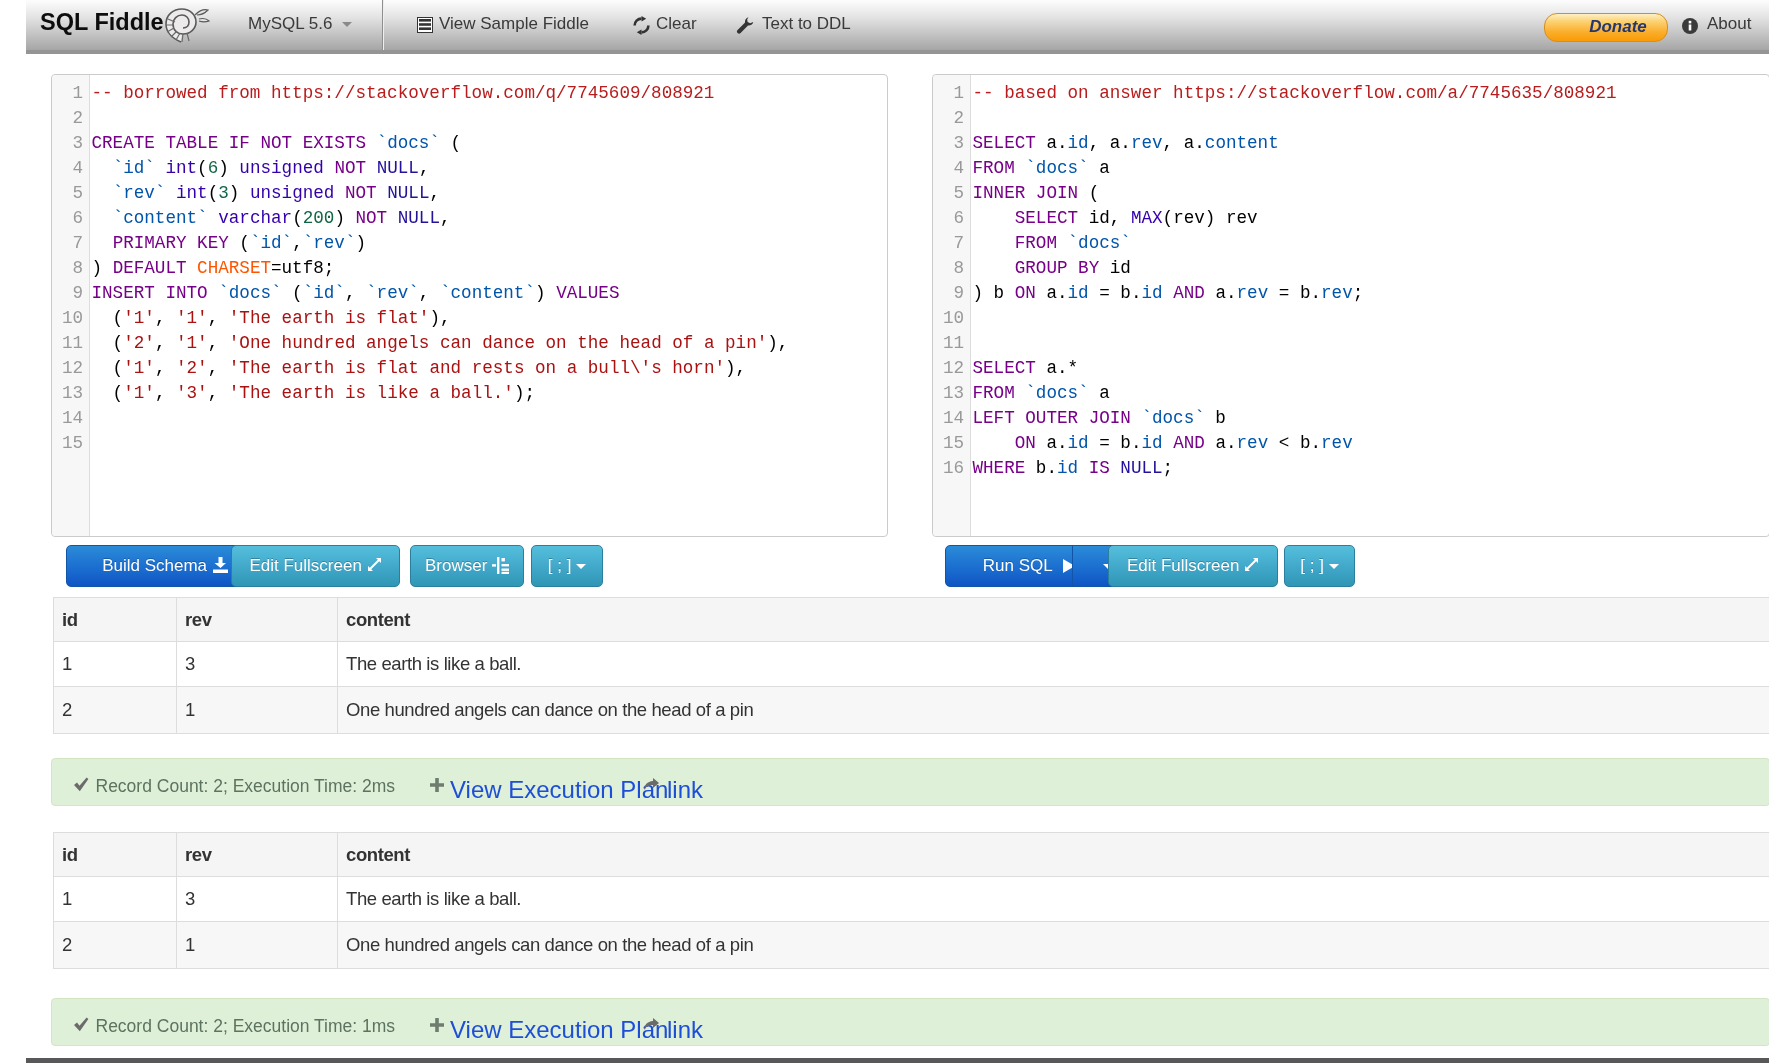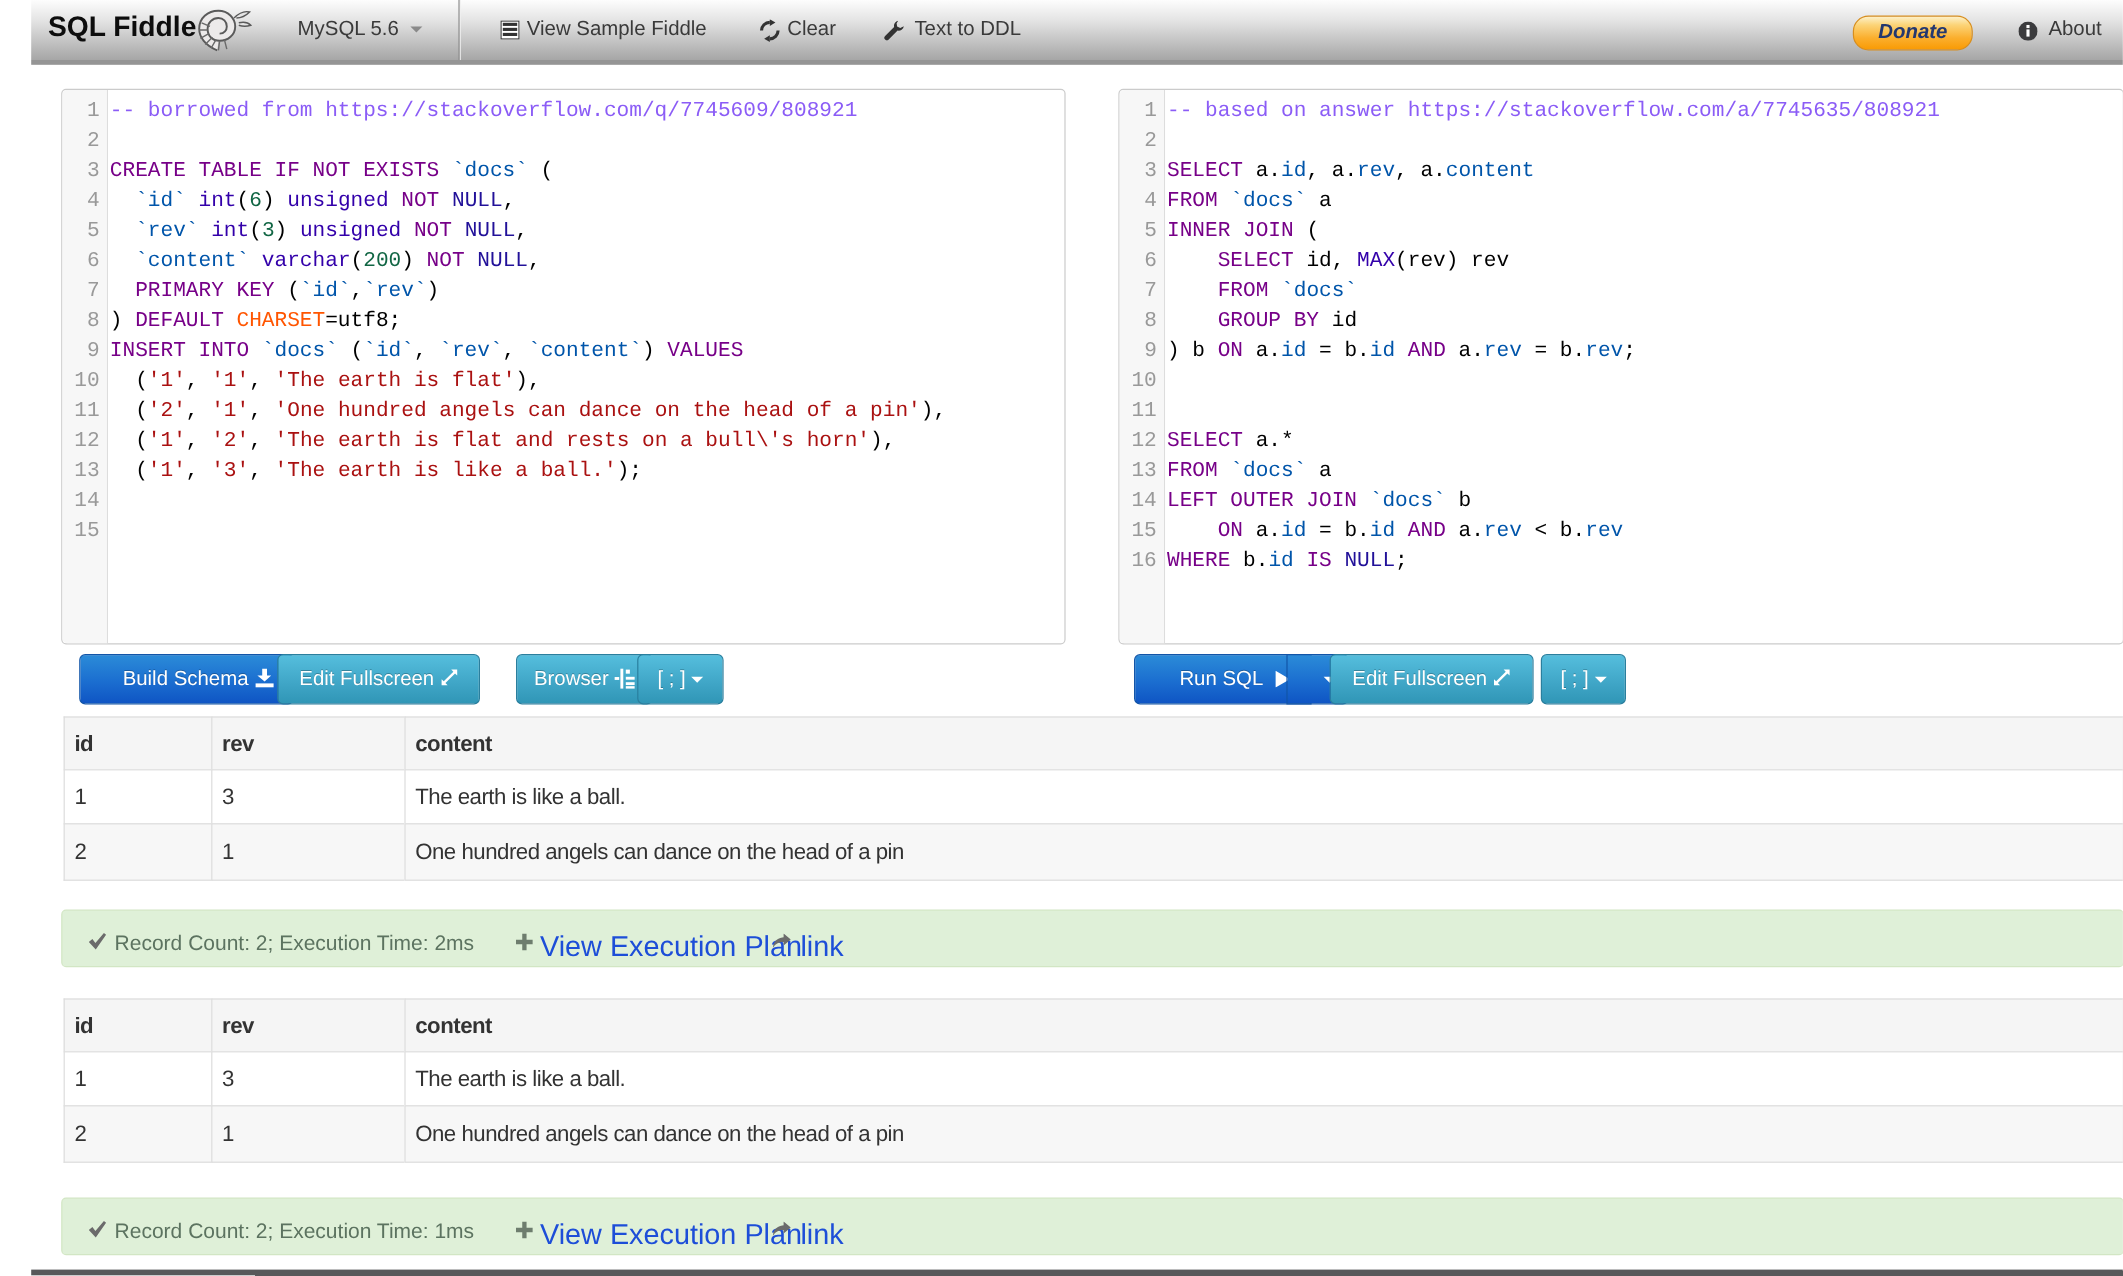--- a/index.html
+++ b/index.html
@@ -13,34 +13,34 @@
 #brand { position:absolute; left:14px; top:9px; font-size:23.5px; font-weight:bold; color:#0d0d0d; letter-spacing:0px;}
 .navtxt { position:absolute; top:14px; font-size:17px; color:#3a3a3a; }
 #divider { position:absolute; left:356px; top:0; height:50px; width:0;
   border-left:1px solid #8f8f8f; border-right:1px solid #efefef; }
 .caret-d { display:inline-block; width:0; height:0; border-left:5px solid transparent;
   border-right:5px solid transparent; border-top:5px solid #8a8a8a; vertical-align:middle; }
 
 #donate { position:absolute; left:1518px; top:13px; width:98px; height:27px;
   border:1px solid #d78e1f; border-radius:13px;
   background:linear-gradient(180deg,#fdf0c8 0%,#fcd478 25%,#fbaf2e 65%,#f99b05 100%);
-  text-align:center; }
+  text-align:center;padding-left:24px; }
 #donate span { font-size:17px; font-weight:bold; font-style:italic; color:#24386f; line-height:26px;}
 
 .panel { position:absolute; top:74px; height:461px; background:#fff;
   border:1px solid #cbcbcb; border-radius:4px; }
 #panelL { left:25px;  width:835px; }
 #panelR { left:906px; width:836px; }
 .gutter { position:absolute; left:0; top:0; bottom:0; width:37px; background:#f7f7f7;
   border-right:1px solid #ddd; border-radius:4px 0 0 4px; }
 .nums { position:absolute; left:0; top:6px; width:31px; text-align:right;
   font-family:"Liberation Mono",monospace; font-size:17.6px; line-height:25px; color:#999; }
 .code { position:absolute; left:39.5px; top:6px; font-family:"Liberation Mono",monospace;
   font-size:17.6px; line-height:25px; color:#000; white-space:pre; }
-.c { color:#8b5cf6; }  
+.c { color:#b91c1c; }  
 .k { color:#770088; }  
 .b { color:#3300aa;text-align:right; }  
 .n { color:#116644; }  
 .s { color:#aa1111; }  
 .v { color:#0055aa; }  
 .a { color:#221199; }  
 .o { color:#ff5500; }  
 
 .btn { position:absolute; top:545px; height:40px; border-radius:5px; color:#fff;
   font-size:17px; text-align:center; text-shadow:0 -1px 0 rgba(0,0,0,0.25); }
@@ -148,21 +148,21 @@
 <span class="k">WHERE</span> b.<span class="v">id</span> <span class="k">IS</span> <span class="a">NULL</span>;</div>
 </div>
 
 <div class="btn btn-p" style="left:40px;width:157px;"><span class="lbl">Build Schema <svg width="17" height="16" viewBox="0 0 17 16" style="vertical-align:-2px">
           <path d="M6.5 0 h4 v6 h3.5 L8.5 11 2.5 6 H6.5 Z" fill="#fff"></path>
           <rect x="1" y="12.5" width="15" height="3.5" fill="#fff"></rect>
         </svg></span></div>
 <div class="btn btn-i" style="left:205px;width:167px;"><span class="lbl">Edit Fullscreen <svg width="15" height="15" viewBox="0 0 15 15" style="vertical-align:-1px">
           <path d="M9 1 h5 v5 l-1.8-1.8 -8 8 L6 14 H1 V9 l1.8 1.8 8-8 Z" fill="#fff"></path>
         </svg></span></div>
-<div class="btn btn-i" style="left:404px;width:112px;text-align:center;"><span class="lbl">Browser <svg width="17" height="17" viewBox="0 0 17 17" style="vertical-align:-3px">
+<div class="btn btn-i" style="left:384px;width:112px;text-align:center;"><span class="lbl">Browser <svg width="17" height="17" viewBox="0 0 17 17" style="vertical-align:-3px">
           <rect x="0" y="7.2" width="4" height="2.4" fill="#fff"></rect>
           <rect x="5" y="0" width="2.4" height="17" fill="#fff"></rect>
           <rect x="9.5" y="1" width="3.4" height="3.4" fill="#fff"></rect>
           <rect x="9.5" y="7" width="7.5" height="2.4" fill="#fff"></rect>
           <rect x="9.5" y="11.5" width="7.5" height="2.4" fill="#fff"></rect>
           <rect x="9.5" y="14.8" width="7.5" height="2.2" fill="#fff"></rect>
         </svg></span></div>
 <div class="btn btn-i" style="left:505px;width:70px;"><span class="lbl">[ ; ] <span class="caret-d" style="border-top-color:#fff;"></span></span></div>
 
 <div class="btn btn-p" style="left:919px;width:126px;border-radius:5px 0 0 5px;"><span class="lbl">Run SQL&nbsp; <svg width="13" height="14" viewBox="0 0 13 14" style="vertical-align:-2px">

